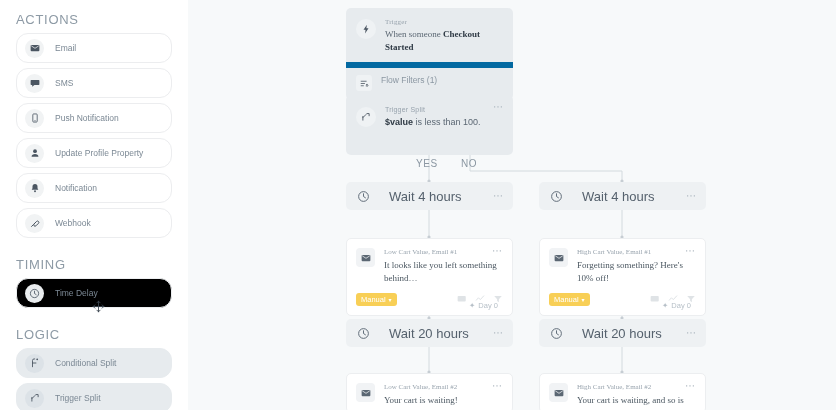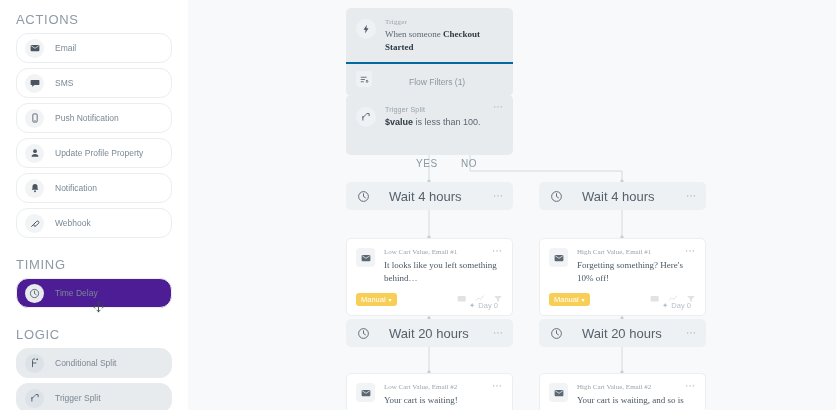--- a/index.html
+++ b/index.html
@@ -36,21 +36,21 @@
     border: 1px solid #ecedef;
     border-radius: 12px;
     padding-left: 8px;
     cursor: grab;
   }
   .palette-item.logic {
     background: #e7ebee;
     border-color: #e7ebee;
   }
   .palette-item.timing {
-    background: #4c1d95;
+    background: #000000;
     border-color: #edeff1;
   }
   .pal-icon {
     width: 19px; height: 19px;
     border-radius: 50%;
     background: #f1f3f4;
     display: flex; align-items: center; justify-content: center;
     flex: 0 0 19px;
     color: #4a5561;
   }
@@ -102,24 +102,23 @@
   }
   .trig-text { margin-left: 9px; }
   .kicker {
     font-size: 7px; color: #98a3ad; line-height: 10px; letter-spacing: .2px;
   }
   .headline {
     font-size: 9px; color: #5b6773; line-height: 13px; margin-top: 1px;
   }
   .headline b { color: #2f3a45; font-weight: 700; }
   .trig-filters {
-    display: flex; align-items: flex-end;
+    display: flex; align-items: flex-start;
     padding: 7px 10px 9px 10px;
-    border-top: 2px solid #0369a1;
-    gap: 28px;
+    border-top: 6px solid #0369a1;
   }
   .filters-label { font-size: 8.5px; color: #8b97a2; margin-left: 9px; }
 
   
   .split-node {
     background: #e7ebee;
     width: 167px;
     height: 60px;
     padding: 10px 10px 0 10px;
     display: flex;

